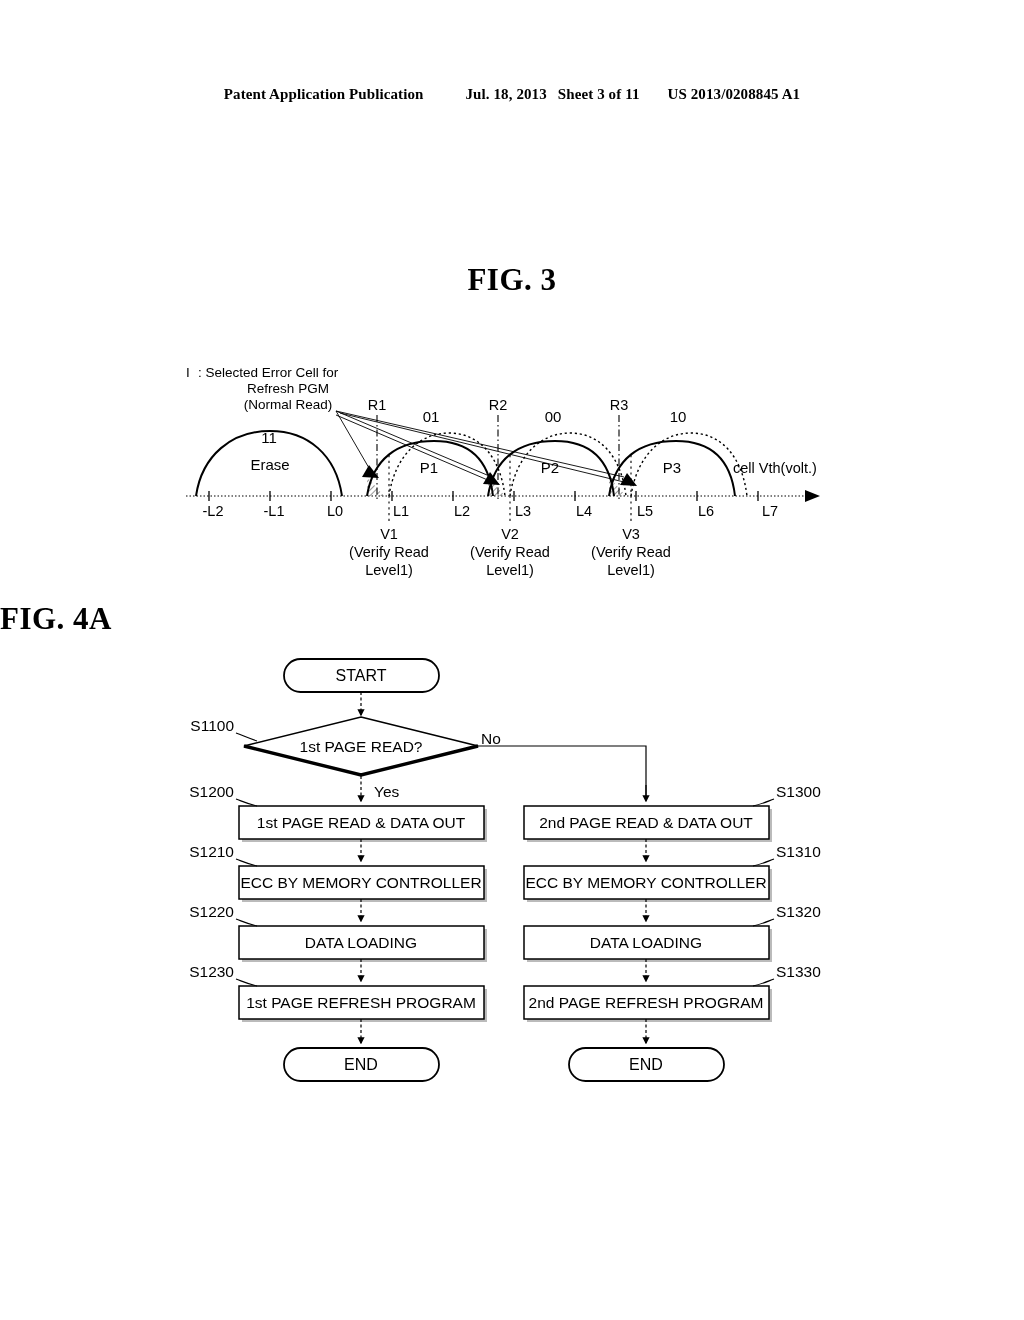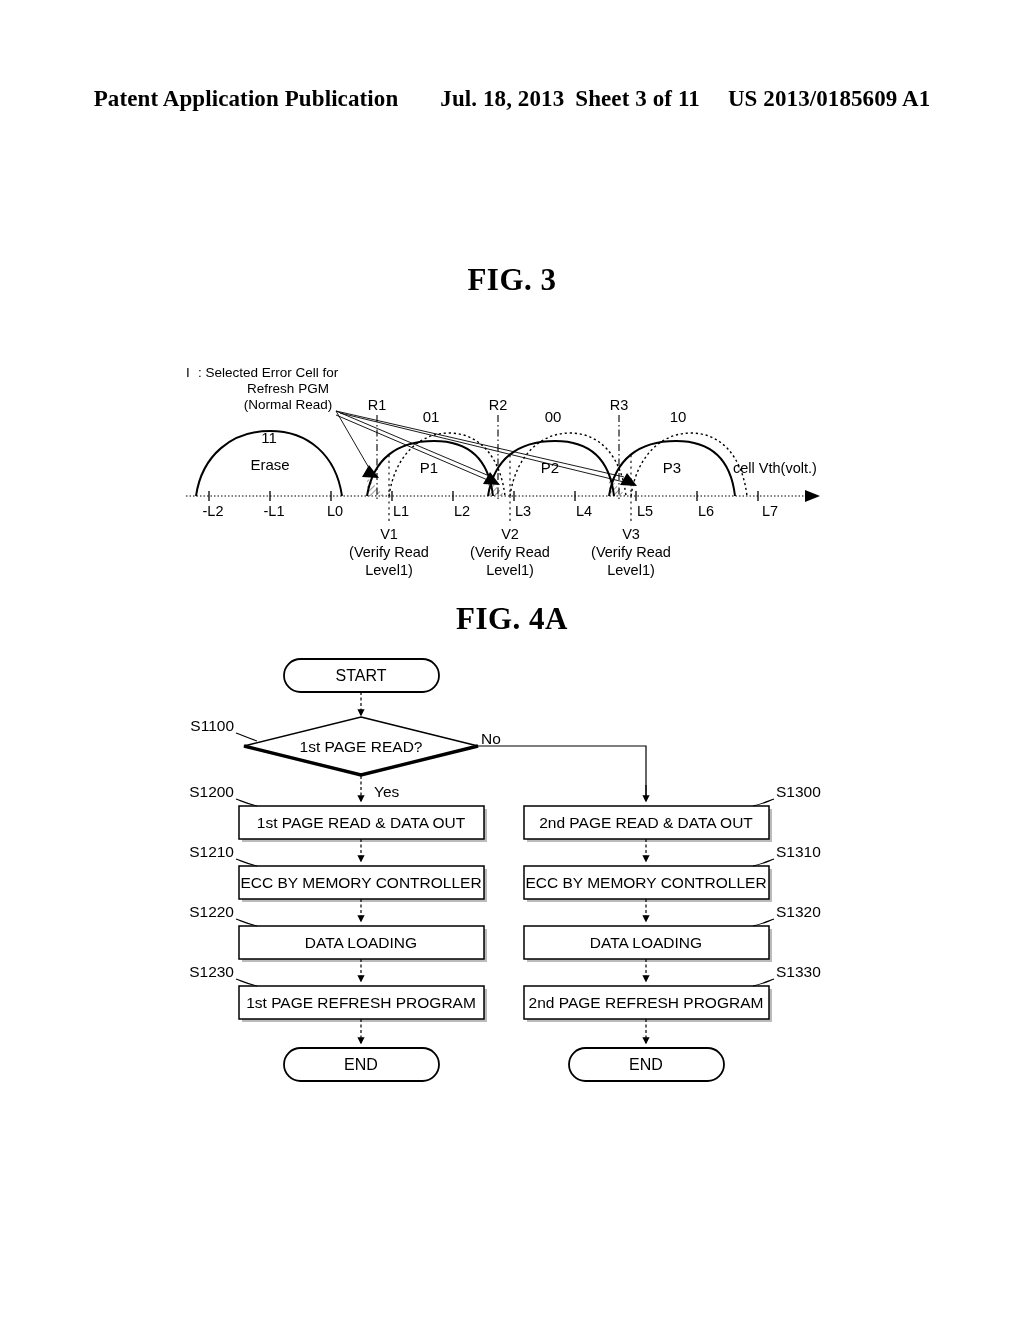--- a/index.html
+++ b/index.html
@@ -22,40 +22,40 @@
     position: absolute;
     top: 86px;
     left: 0;
     width: 1024px;
     height: 26px;
     display: flex;
     justify-content: center;
     align-items: baseline;
     font-family: "Liberation Serif", serif;
     font-weight: bold;
-    font-size: 23px;
+    font-size: 15px;
     letter-spacing: 0.1px;
     white-space: nowrap;
   }
   #page-header .hdr-pub   { margin-right: 42px; }
   #page-header .hdr-date  { margin-right: 11px; }
   #page-header .hdr-sheet { margin-right: 28px; }
   #page-header .hdr-num   { }
 
   
   .fig-title {
     position: absolute;
     font-family: "Liberation Serif", serif;
     font-weight: bold;
     font-size: 31px;
     letter-spacing: 0.5px;
     white-space: nowrap;
   }
   #fig3-title { top: 262px; left: 0; width: 1024px; text-align: center; }
-  #fig4a-title { top: 601px; left: 0; width: 1024px; text-align: center; }
+  #fig4a-title { top: 601px; left: 0; width: 1024px; text-align: left; }
 
   
   #fig3 {
     position: absolute;
     top: 305px;
     left: 0;
     width: 1024px;
     height: 285px;
   }
   #fig3 svg { display: block; }
@@ -75,21 +75,21 @@
     fill: #000;
   }
 </style>
 </head>
 <body>
 
 <div id="page-header">
   <span class="hdr-pub">Patent Application Publication</span>
   <span class="hdr-date">Jul. 18, 2013</span>
   <span class="hdr-sheet">Sheet 3 of 11</span>
-  <span class="hdr-num">US 2013/0185609 A1</span>
+  <span class="hdr-num">US 2013/0208845 A1</span>
 </div>
 
 <div id="fig3-title" class="fig-title">FIG. 3</div>
 
 <div id="fig3">
 <svg width="1024" height="285" viewBox="0 0 1024 285" xmlns="http://www.w3.org/2000/svg">
 
   <g>
     <line x1="627" y1="326" x2="666" y2="326" stroke="#000" stroke-width="1.6" stroke-dasharray="1.6 2.8" stroke-linecap="butt"></line>
     <text x="673" y="331" class="dgm-text" font-size="14.5">Programmed State</text>

